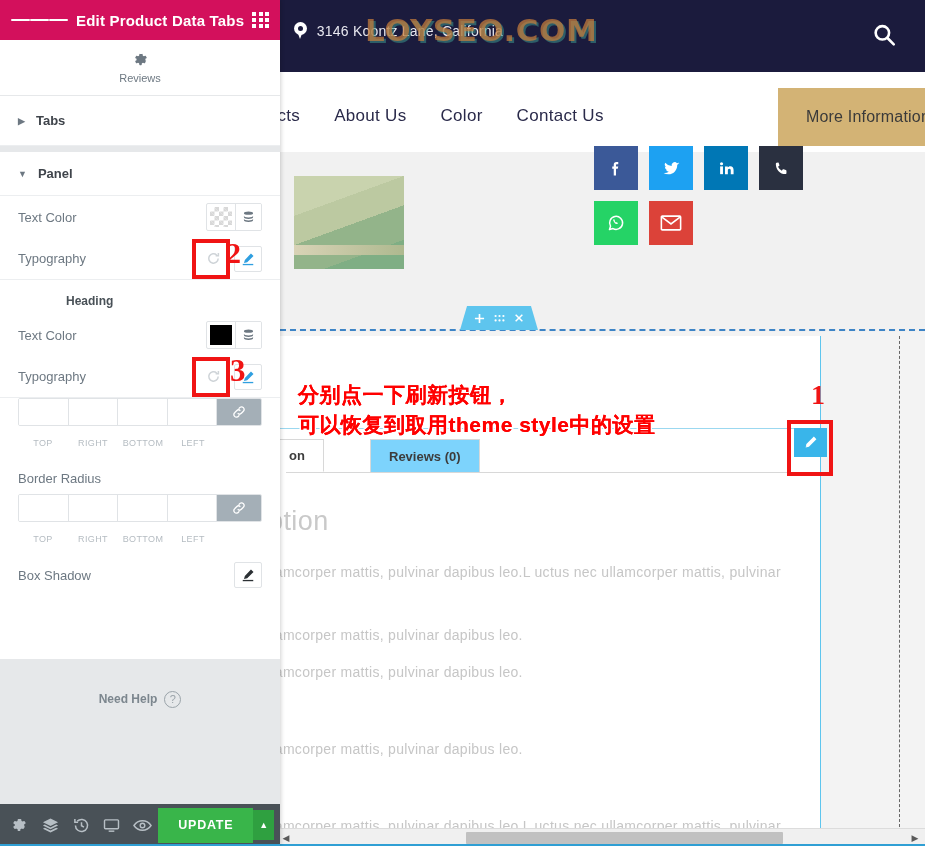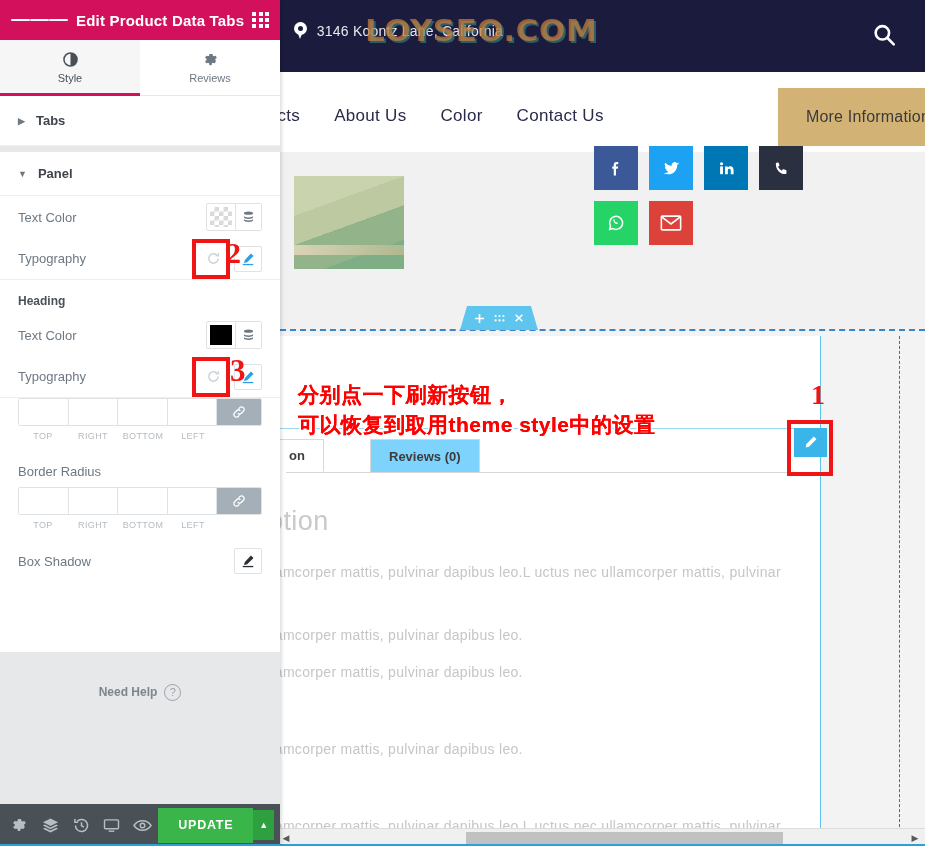--- a/index.html
+++ b/index.html
@@ -167,21 +167,21 @@
   }
   .accordion-head.sep-top { border-top: 6px solid #e6e8ea; }
   .acc-caret { color: #6d7882; font-size: 9px; }
 
   .ctrl-row {
     min-height: 42px; display: flex; align-items: center; justify-content: space-between;
     padding: 6px 18px; font-size: 13px; color: #6d7882; background: #fff;
   }
   .ctrl-row.divider { border-bottom: 1px solid #eceef0; }
   .ctrl-label { color: #6d7882; font-size: 13px; }
-  .ctrl-sub { font-size: 12px; font-weight: bold; color: #495157; padding: 14px 18px 6px; background:#fff; }
+  .ctrl-sub { font-size: 12px; font-weight: bold; color: #495157; padding: 14px 18px 6px; background:#fff;margin-left:48px; }
 
   .color-group { display: flex; border: 1px solid #e0e3e6; border-radius: 2px; overflow: hidden; background: #fff; }
   .color-swatch { width: 28px; height: 26px; cursor: pointer; }
   .swatch-transparent {
     background-image:
       linear-gradient(45deg, #d8d8d8 25%, transparent 25%, transparent 75%, #d8d8d8 75%),
       linear-gradient(45deg, #d8d8d8 25%, transparent 25%, transparent 75%, #d8d8d8 75%);
     background-size: 9px 9px; background-position: 0 0, 4.5px 4.5px; background-color: #fff;
     margin: 3px; width: 22px; height: 20px;
   }
@@ -205,21 +205,21 @@
   .dim-row { padding: 0 18px 4px; background: #fff; }
   .dim-inputs { display: flex; border: 1px solid #e0e3e6; border-radius: 2px; overflow: hidden; height: 28px; }
   .dim-inputs input {
     flex: 1; border: none; border-right: 1px solid #e0e3e6; outline: none; text-align: center;
     font-size: 12px; color: #495157; min-width: 0; background: #fff; font-family: "Liberation Sans", sans-serif;
   }
   .dim-link {
     width: 44px; background: #a4afb7; display: flex; align-items: center; justify-content: center;
     color: #fff; cursor: pointer;
   }
-  .dim-labels { display: flex; margin-top: 5px; }
+  .dim-labels { display: flex; margin-top: 12px; }
   .dim-labels span { flex: 1; font-size: 9px; color: #b5bcc2; text-align: center; letter-spacing: .4px; }
   .dim-labels .spacer { flex: 0 0 44px; }
 
   .need-help {
     padding: 32px 0; text-align: center; font-size: 12px; font-weight: bold; color: #7c868e;
     background: #e6e8ea; display: flex; align-items: center; justify-content: center; gap: 7px;
   }
   .help-q {
     width: 17px; height: 17px; border-radius: 50%; border: 1.4px solid #9aa3a9; color: #9aa3a9;
     font-size: 11px; display: inline-flex; align-items: center; justify-content: center; cursor: pointer;
@@ -417,29 +417,20 @@
             <i></i>
             <i></i>
             <i></i>
             <i></i>
             <i></i>
           </span>
       </span>
     </div>
 
     <div class="panel-tabs">
-      <div class="ptab-item active">
-        <span class="ptab-ico">
-          <svg width="15" height="15" viewBox="0 0 16 16">
-              <circle cx="8" cy="8" r="7" fill="none" stroke="#495157" stroke-width="1.6"></circle>
-              <path d="M8 1a7 7 0 0 1 0 14z" fill="#495157"></path>
-            </svg>
-        </span>
-        <span>Style</span>
-      </div>
       <div class="ptab-item">
         <span class="ptab-ico">
           <svg width="15" height="15" viewBox="0 0 16 16" fill="#6d7882">
               <path d="M8 5.2a2.8 2.8 0 1 0 0 5.6 2.8 2.8 0 0 0 0-5.6zm0 4.2a1.4 1.4 0 1 1 0-2.8 1.4 1.4 0 0 1 0 2.8z"></path>
               <path d="M14.3 9.3l-1.1-.6a5.4 5.4 0 0 0 0-1.4l1.1-.6c.3-.2.4-.6.3-.9l-.8-1.4a.7.7 0 0 0-.9-.3l-1.2.5a5.3 5.3 0 0 0-1.2-.7l-.2-1.3a.7.7 0 0 0-.7-.6H7.4a.7.7 0 0 0-.7.6l-.2 1.3c-.4.2-.8.4-1.2.7l-1.2-.5a.7.7 0 0 0-.9.3l-.8 1.4c-.1.3 0 .7.3.9l1.1.6a5.4 5.4 0 0 0 0 1.4l-1.1.6c-.3.2-.4.6-.3.9l.8 1.4c.2.3.6.4.9.3l1.2-.5c.4.3.8.5 1.2.7l.2 1.3c0 .4.3.6.7.6h1.2c.4 0 .7-.2.7-.6l.2-1.3c.4-.2.8-.4 1.2-.7l1.2.5c.3.1.7 0 .9-.3l.8-1.4c.1-.3 0-.7-.3-.9z"></path>
             </svg>
         </span>
         <span>Reviews</span>
       </div>
     </div>

